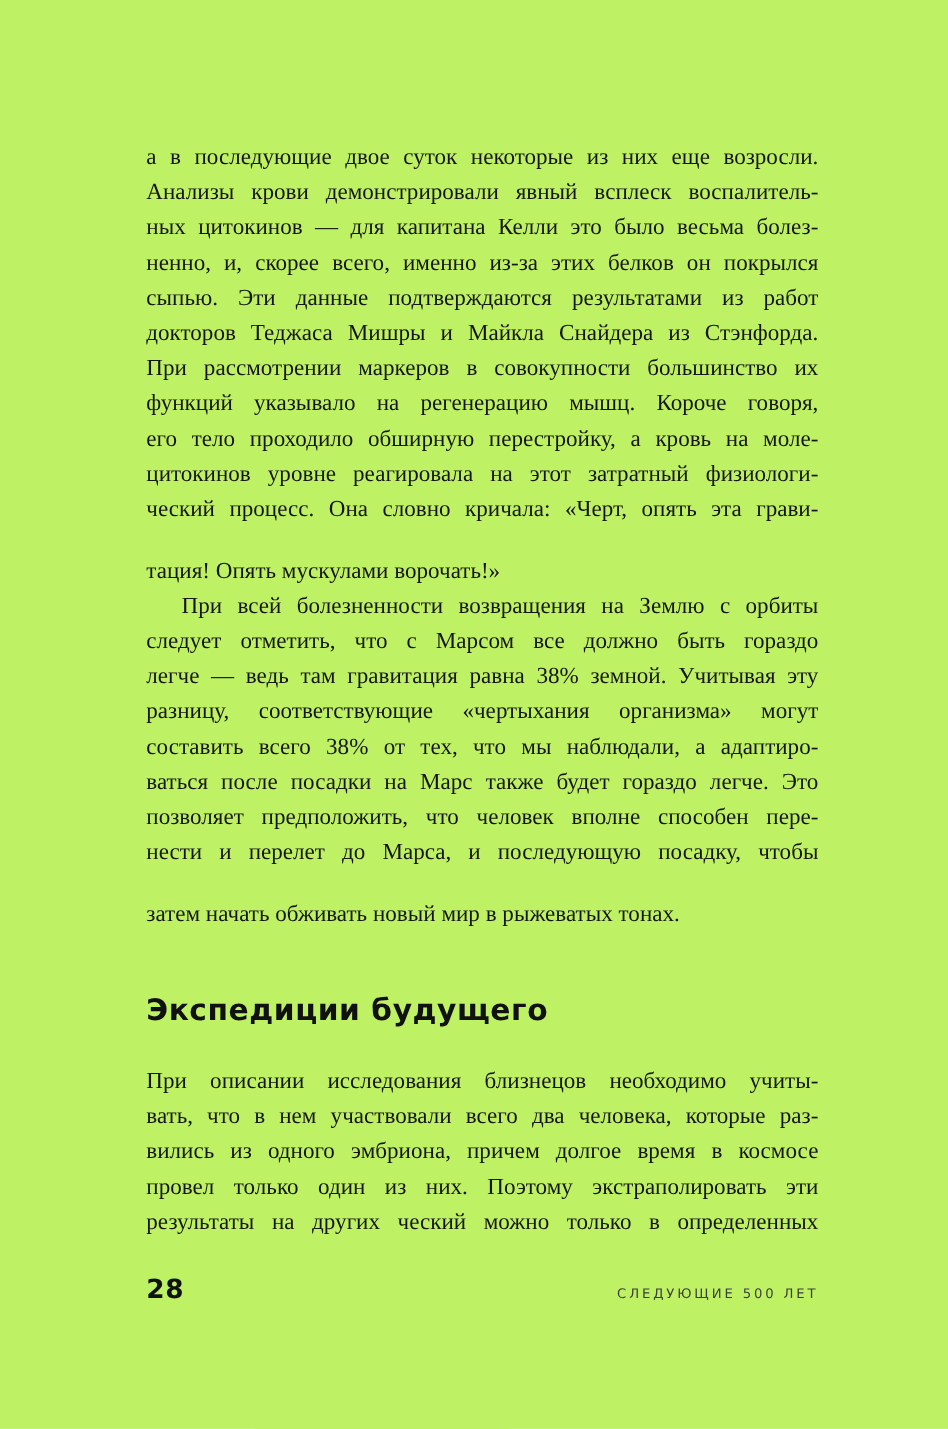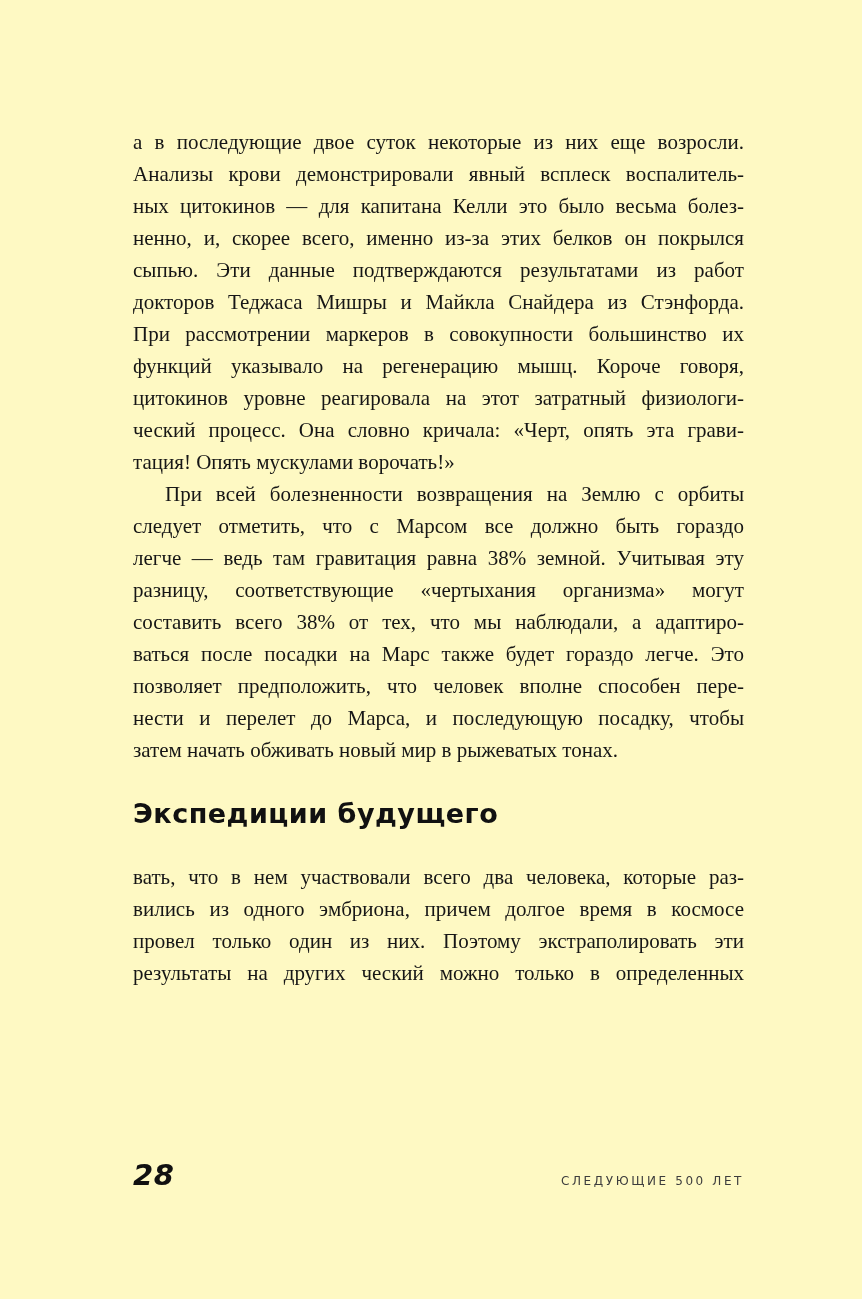--- a/index.html
+++ b/index.html
@@ -10,21 +10,21 @@
     width: 862px;
     height: 1299px;
     background: #ffffff;
     position: relative;
     overflow: hidden;
     font-family: "Liberation Serif", serif;
   }
   .page {
     position: absolute;
     inset: 0;
-    background: #fef9c3;
+    background: #bef264;
   }
   .text-column {
     position: absolute;
     left: 133px;
     top: 126px;
     width: 611px;
     color: #161616;
   }
   .paragraph {
     margin: 0;
@@ -35,52 +35,52 @@
     line-height: 32px;
     white-space: normal;
     text-align: justify;
     text-align-last: justify;
     -moz-text-align-last: justify;
     color: #161616;
   }
   .line.last {
     text-align: center;
     text-align-last: left;
+    margin-top: 24px;
     -moz-text-align-last: left;
   }
   .line.indent {
     text-indent: 32px;
   }
   .section-heading {
     font-family: "DejaVu Sans", sans-serif;
     font-weight: 600;
     font-size: 27px;
     line-height: 34px;
     letter-spacing: 0.5px;
     color: #111111;
-    margin: 31px 0 30px 0;
+    margin: 56px 0 30px 0;
     padding: 0;
   }
   .footer {
     position: absolute;
     left: 133px;
     width: 611px;
     top: 1158px;
     height: 30px;
     display: flex;
     justify-content: space-between;
     align-items: baseline;
   }
   .page-num {
     font-family: "DejaVu Sans", sans-serif;
     font-weight: bold;
-    font-size: 29px;
+    font-size: 24px;
     color: #111111;
     letter-spacing: 0.5px;
-    font-style: italic;
   }
   .running-title {
     font-family: "DejaVu Sans", sans-serif;
     font-weight: normal;
     font-size: 12px;
     color: #3d3d3d;
     letter-spacing: 2.6px;
   }
 </style>
 </head>
@@ -91,37 +91,39 @@
   <div class="text-column">
       <div class="paragraph">
         <div class="line">а в последующие двое суток некоторые из них еще возросли.</div>
         <div class="line">Анализы крови демонстрировали явный всплеск воспалитель-</div>
         <div class="line">ных цитокинов — для капитана Келли это было весьма болез-</div>
         <div class="line">ненно, и, скорее всего, именно из-за этих белков он покрылся</div>
         <div class="line">сыпью. Эти данные подтверждаются результатами из работ</div>
         <div class="line">докторов Теджаса Мишры и Майкла Снайдера из Стэнфорда.</div>
         <div class="line">При рассмотрении маркеров в совокупности большинство их</div>
         <div class="line">функций указывало на регенерацию мышц. Короче говоря,</div>
+        <div class="line">его тело проходило обширную перестройку, а кровь на моле-</div>
         <div class="line">цитокинов уровне реагировала на этот затратный физиологи-</div>
         <div class="line">ческий процесс. Она словно кричала: «Черт, опять эта грави-</div>
         <div class="line last">тация! Опять мускулами ворочать!»</div>
       </div>
       <div class="paragraph">
         <div class="line indent">При всей болезненности возвращения на Землю с орбиты</div>
         <div class="line">следует отметить, что с Марсом все должно быть гораздо</div>
         <div class="line">легче — ведь там гравитация равна 38% земной. Учитывая эту</div>
         <div class="line">разницу, соответствующие «чертыхания организма» могут</div>
         <div class="line">составить всего 38% от тех, что мы наблюдали, а адаптиро-</div>
         <div class="line">ваться после посадки на Марс также будет гораздо легче. Это</div>
         <div class="line">позволяет предположить, что человек вполне способен пере-</div>
         <div class="line">нести и перелет до Марса, и последующую посадку, чтобы</div>
         <div class="line last">затем начать обживать новый мир в рыжеватых тонах.</div>
       </div>
       <h2 class="section-heading">Экспедиции будущего</h2>
       <div class="paragraph">
+        <div class="line">При описании исследования близнецов необходимо учиты-</div>
         <div class="line">вать, что в нем участвовали всего два человека, которые раз-</div>
         <div class="line">вились из одного эмбриона, причем долгое время в космосе</div>
         <div class="line">провел только один из них. Поэтому экстраполировать эти</div>
         <div class="line">результаты на других ческий можно только в определенных</div>
       </div>
     </div>
 
   <div class="footer">
     <span class="page-num">28</span>
     <span class="running-title">СЛЕДУЮЩИЕ 500 ЛЕТ</span>

